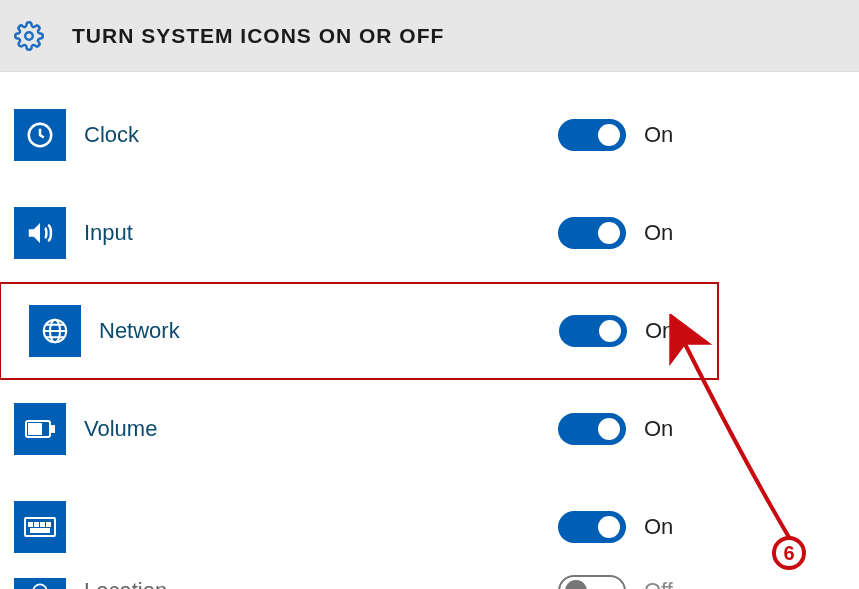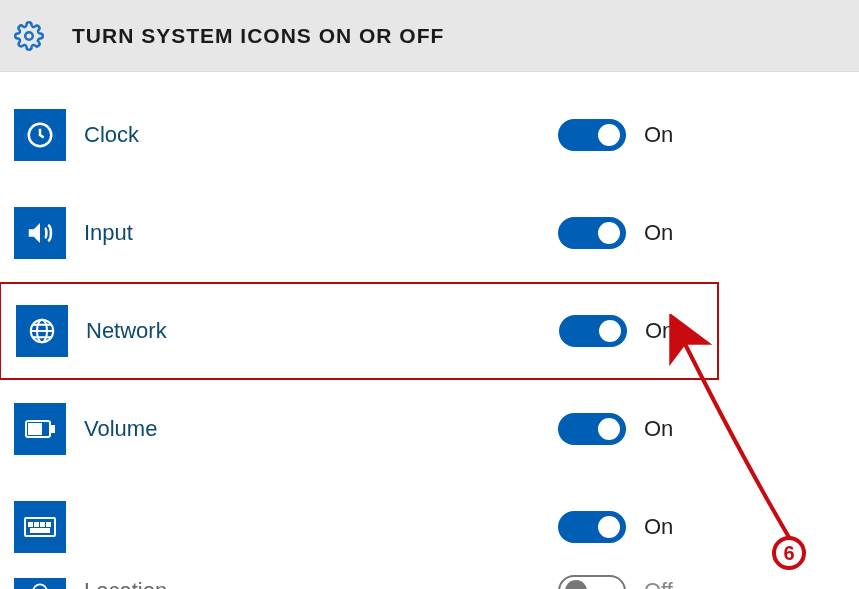--- a/index.html
+++ b/index.html
@@ -82,21 +82,21 @@
     }
     .toggle-label {
       font-size: 22px;
       color: #222;
       margin-left: 18px;
     }
     .toggle-label.off { color: #888; }
     .highlight {
       border: 2px solid #b40c0d;
       margin-left: -1px;
-      padding-left: 15px;
+      padding-left: 28px;
       width: 720px;
       text-align: center;
     }
     .cutoff .icon-box { background: #005fb4; }
     svg.arrow {
       position: absolute;
       left: 640px; top: 314px;
       pointer-events: none;
     }
     .step-marker {

